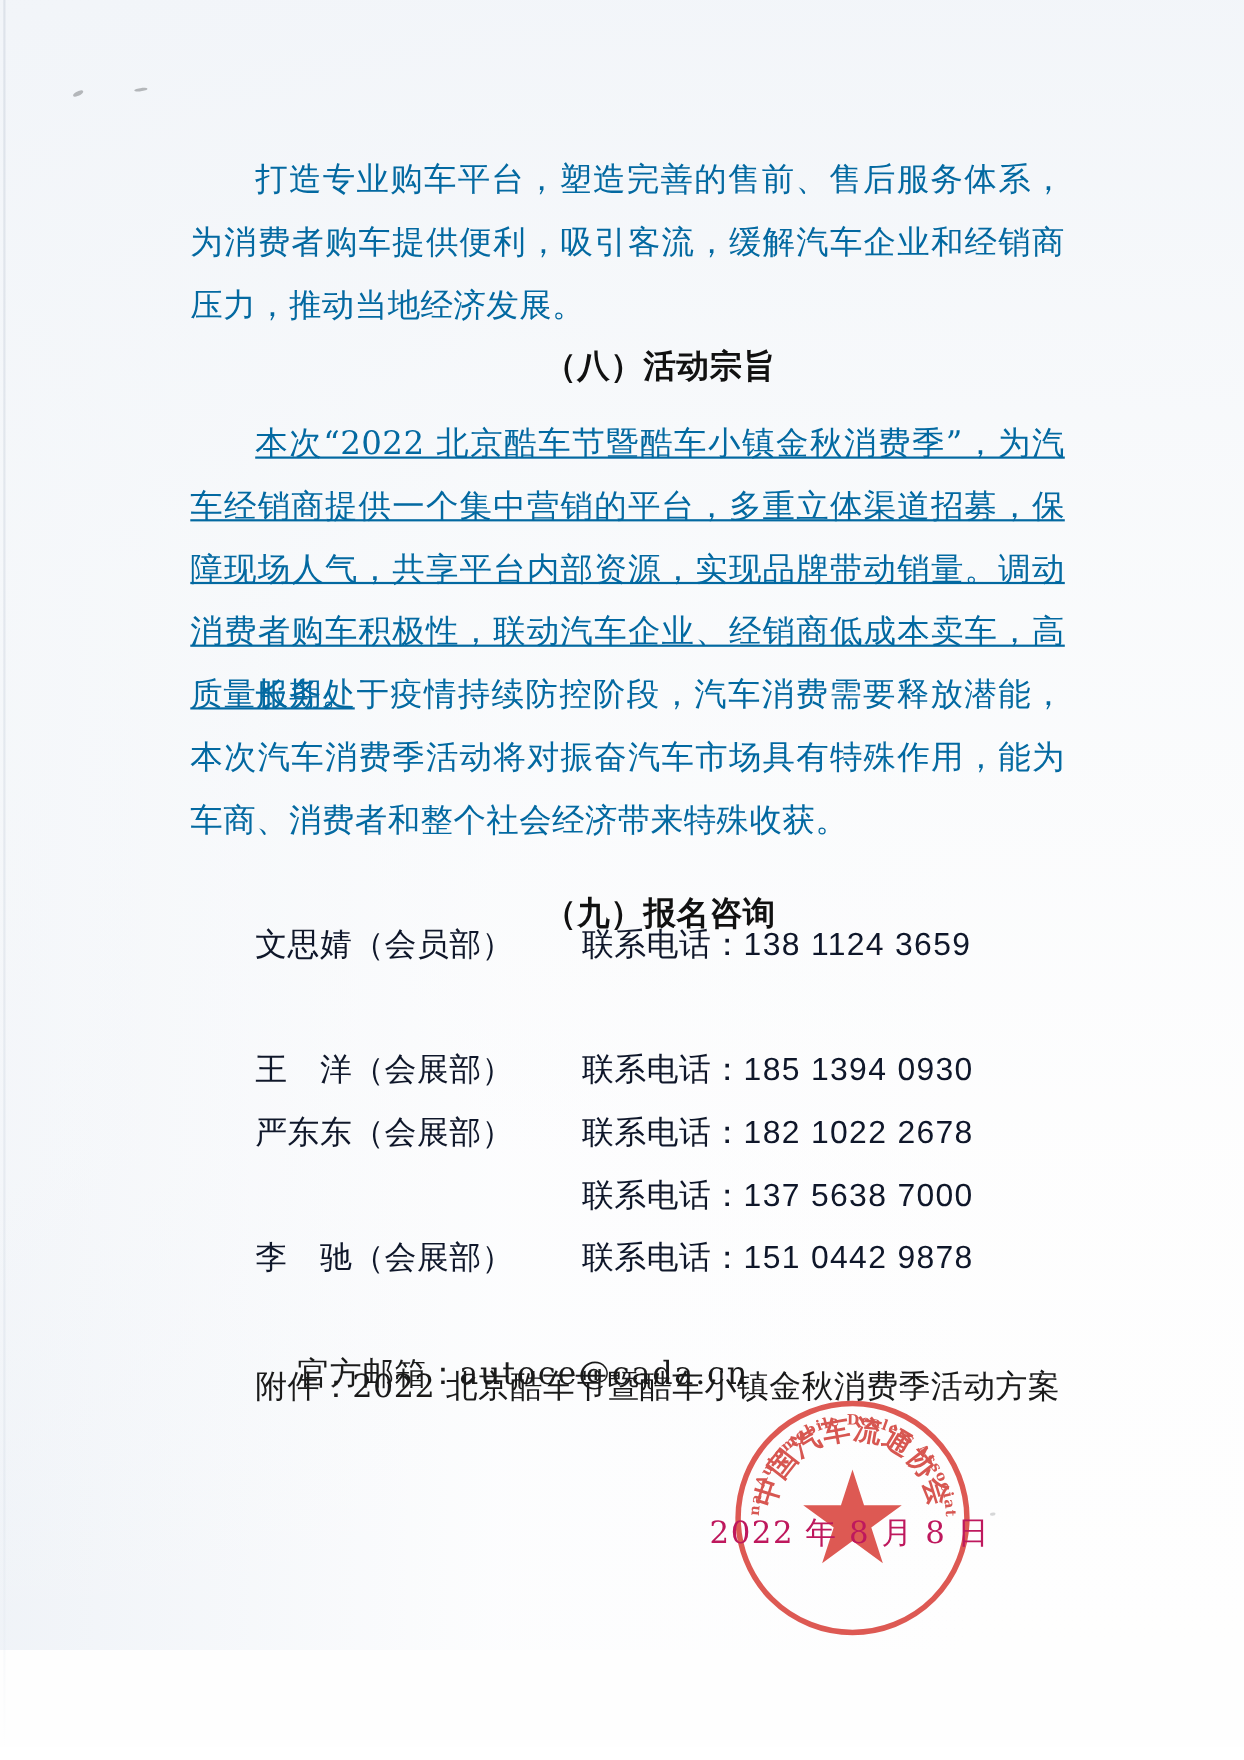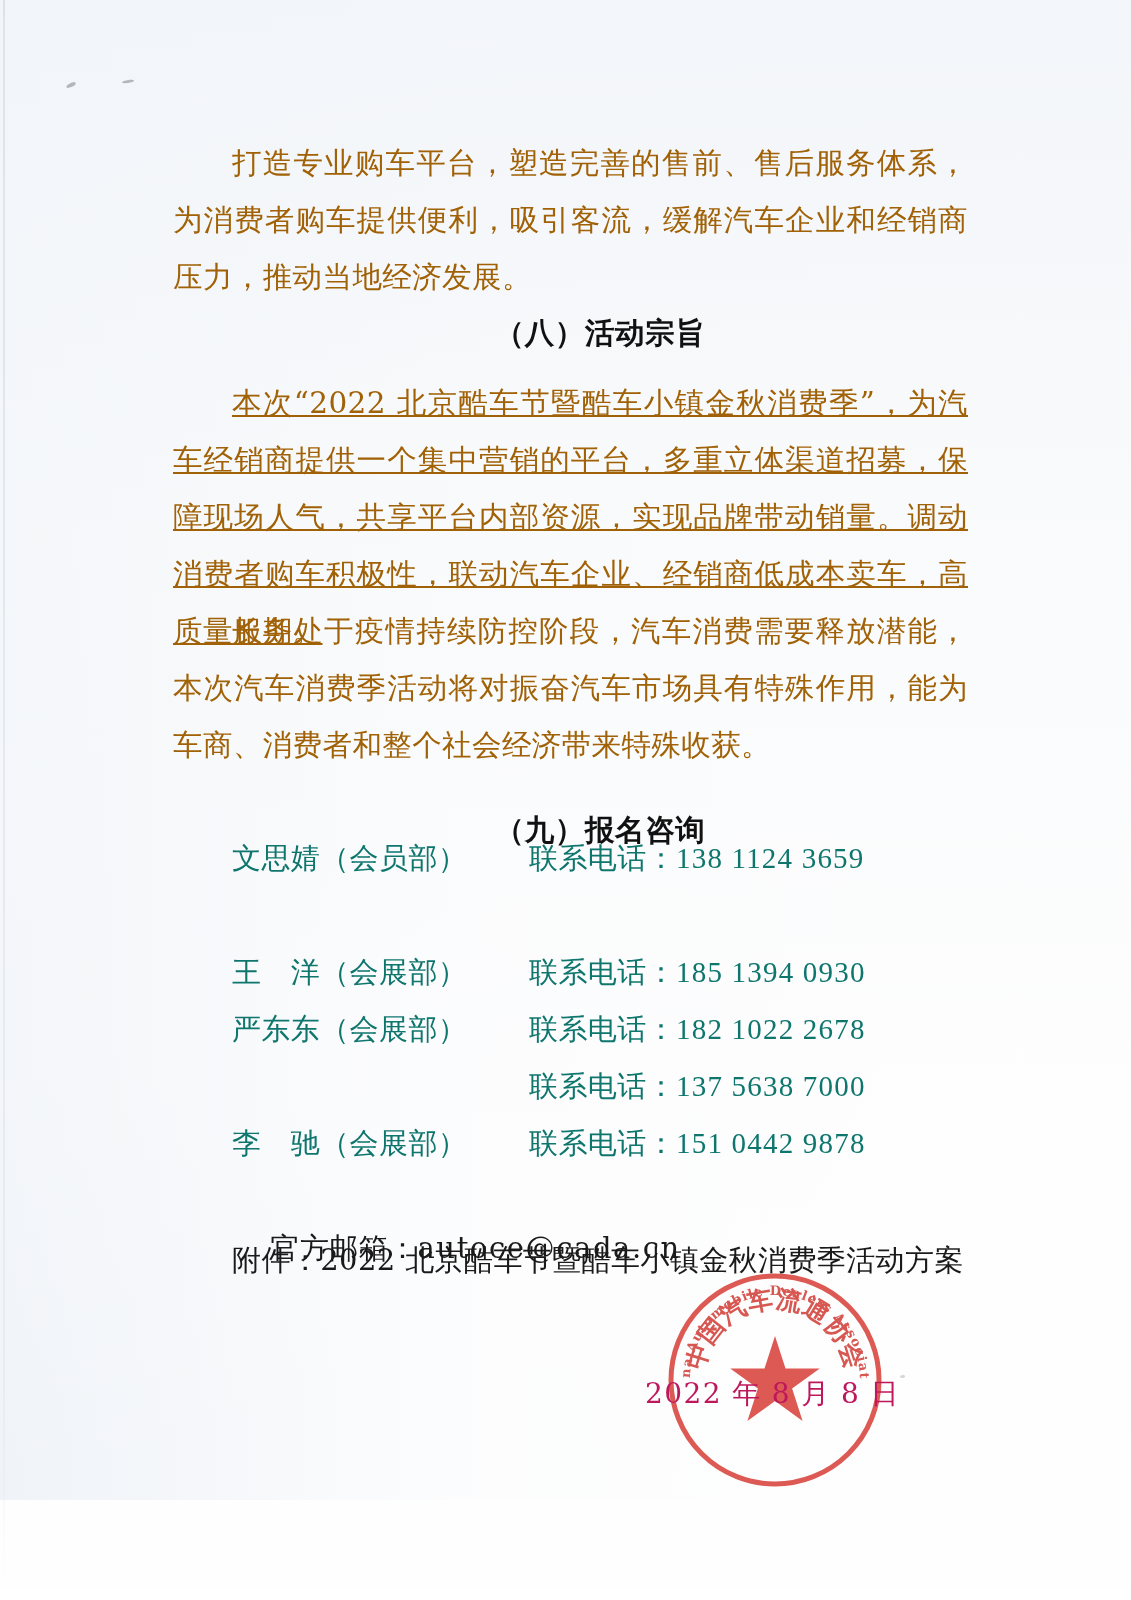--- a/index.html
+++ b/index.html
@@ -45,21 +45,21 @@
     border-radius: 60% 40% 55% 45%;
     opacity: 0.62;
     pointer-events: none;
   }
 
   
   .body-text {
     position: absolute;
     left: 173px;
     width: 795px;
-    color: #a16207;
+    color: #0369a1;
     font-family: "DejaVu Serif", "Liberation Serif", serif;
     font-size: 29.5px;
     line-height: 57px;
     text-align: justify;
     text-justify: inter-ideograph;
     letter-spacing: 0.4px;
     white-space: pre-wrap;
   }
   .body-text.indent { text-indent: 59px; }
 
@@ -75,40 +75,40 @@
     text-indent: 59px;
     letter-spacing: 0.6px;
     text-align: center;
   }
 
   .contact-row {
     position: absolute;
     left: 173px;
     width: 795px;
     height: 45px;
-    color: #0f766e;
+    color: #0f172a;
     font-family: "DejaVu Serif", "Liberation Serif", serif;
     font-size: 29px;
     line-height: 45px;
     letter-spacing: 0.4px;
   }
   .contact-name {
     position: absolute;
     left: 59px;
     top: 0;
     white-space: pre;
   }
   .contact-phone {
     position: absolute;
     left: 356px;
     top: 0;
     white-space: pre;
   }
   .mono-num {
-    font-family: Liberation Serif, serif;
+    font-family: Liberation Sans, sans-serif;
     letter-spacing: 1.2px;
   }
 
   .simple-line {
     position: absolute;
     left: 232px;
     color: #1a1a1a;
     font-family: "DejaVu Serif", "Liberation Serif", serif;
     font-size: 29px;
     line-height: 45px;

